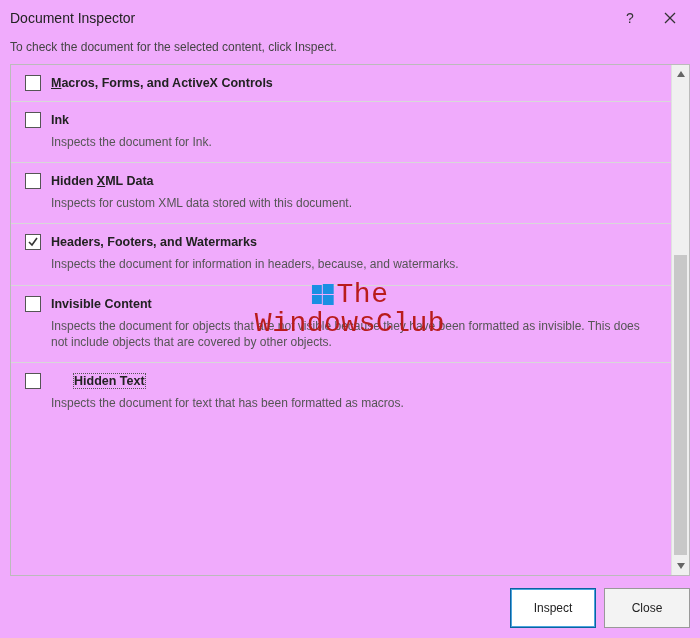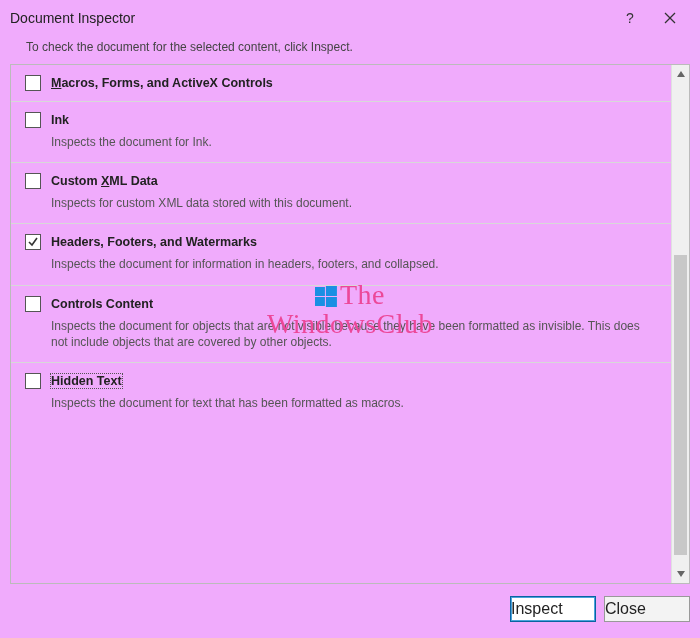--- a/index.html
+++ b/index.html
@@ -36,21 +36,21 @@
   .titlebar .winbtn {
     width: 40px;
     height: 28px;
     display: flex;
     align-items: center;
     justify-content: center;
     color: #333;
     font-size: 14px;
   }
   .instruction {
-    padding: 6px 10px 10px 26px;
+    padding: 6px 10px 10px 10px;
     font-size: 12px;
     color: #444;
   }
   .content-frame {
     margin: 0 10px 0 10px;
     border: 1px solid #bbb;
     height: 520px;
     display: flex;
     flex-direction: row;
     overflow: hidden;
@@ -119,45 +119,46 @@
     border-radius: 0;
   }
   .button-row {
     display: flex;
     justify-content: flex-end;
     gap: 8px;
     padding: 12px 10px 10px 10px;
   }
   .btn {
     min-width: 86px;
-    height: 26px;
-    font-size: 16px;
+    height: 40px;
+    font-size: 12px;
     border: 1px solid #999;
     background: #f3f3f3;
-    display:flex; align-items:center; justify-content:flex-start;
+    display:flex; align-items:center; justify-content:center;
     color:#222;
   }
   .btn.primary {
     border: 1px solid #0a64a0;
     box-shadow: inset 0 0 0 1px #4aa3dd;
     background: #fff;
   }
   .dotted-focus {
     outline: 1px dotted #555;
     outline-offset: 0px;
+    margin-left: 23px;
   }
   .watermark {
     position: absolute;
     top: 280px;
     left: 50%;
     transform: translateX(-50%);
     text-align: center;
     pointer-events: none;
-    color: #ec4899;
-    font-family: Liberation Serif, serif;
+    color: #b91c1c;
+    font-family: Liberation Mono, monospace;
     font-size: 28px;
     line-height: 1.05;
     letter-spacing: 0.5px;
     font-weight: 300;
   }
   .watermark .wmicon {
     display:inline-block;
     width: 22px; height:22px;
     vertical-align: -3px;
     margin-right: 3px;
@@ -192,39 +193,39 @@
         <div class="item">
           <div class="item-header">
             <div class="checkbox"></div>
             <div class="item-title"><span>Ink</span></div>
           </div>
           <div class="item-desc">Inspects the document for Ink.</div>
         </div>
         <div class="item">
           <div class="item-header">
             <div class="checkbox"></div>
-            <div class="item-title"><span>Custom </span><span class="ul">X</span><span>ML Data</span></div>
+            <div class="item-title"><span>Hidden </span><span class="ul">X</span><span>ML Data</span></div>
           </div>
           <div class="item-desc">Inspects for custom XML data stored with this document.</div>
         </div>
         <div class="item">
           <div class="item-header">
             <div class="checkbox">
               <svg width="12" height="12" viewBox="0 0 12 12">
                 <polyline points="2,6 5,9 10,2" fill="none" stroke="#333" stroke-width="1.6"></polyline>
               </svg>
             </div>
             <div class="item-title"><span>Headers, Footers, and Watermarks</span></div>
           </div>
-          <div class="item-desc">Inspects the document for information in headers, footers, and collapsed.</div>
-        </div>
-        <div class="item">
-          <div class="item-header">
-            <div class="checkbox"></div>
-            <div class="item-title"><span>Controls Content</span></div>
+          <div class="item-desc">Inspects the document for information in headers, because, and watermarks.</div>
+        </div>
+        <div class="item">
+          <div class="item-header">
+            <div class="checkbox"></div>
+            <div class="item-title"><span>Invisible Content</span></div>
           </div>
           <div class="item-desc">Inspects the document for objects that are not visible because they have been formatted as invisible. This does not include objects that are covered by other objects.</div>
         </div>
         <div class="item">
           <div class="item-header">
             <div class="checkbox"></div>
             <div class="item-title dotted-focus"><span>Hidden Text</span></div>
           </div>
           <div class="item-desc">Inspects the document for text that has been formatted as macros.</div>
         </div>

